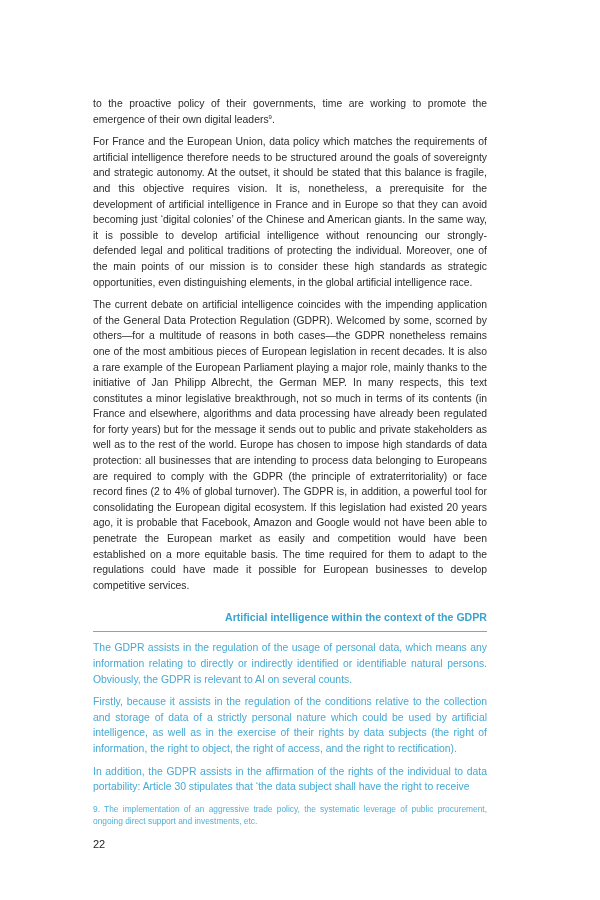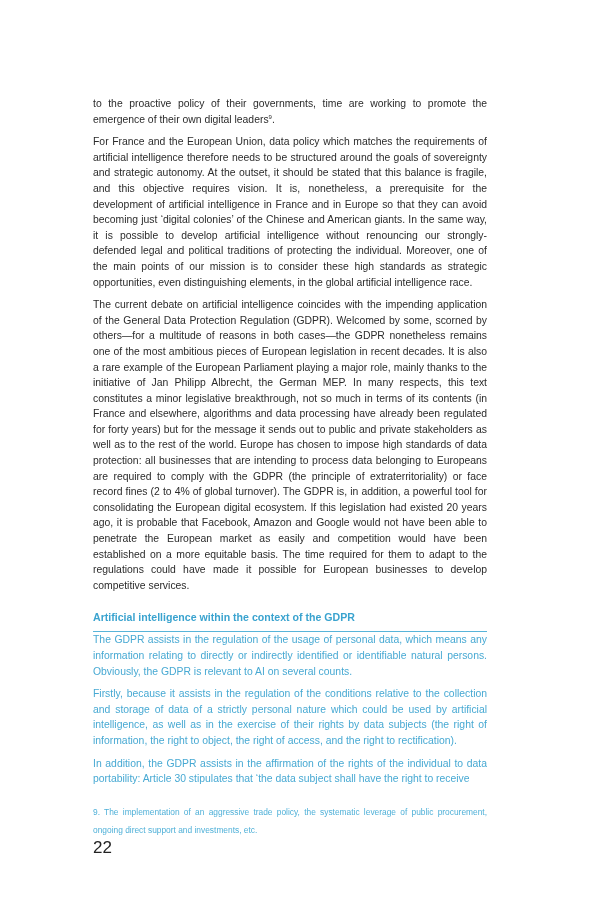--- a/index.html
+++ b/index.html
@@ -1,24 +1,24 @@
 <!DOCTYPE html>
 <html><head>
 <meta charset="utf-8">
 <style>
   html, body { margin:0; padding:0; }
   body { width:600px; height:900px; background:#ffffff; position:relative; overflow:hidden; }
   .page { position:absolute; left:93px; top:96px; width:394px; font-family:"Liberation Sans", sans-serif; }
   p { margin:0; font-size:10.4px; line-height:15.6px; text-align:justify; color:#2b2b2b; }
   .black p + p, .black p { margin-bottom:7px; }
-  .heading { color:#3aa3cf; font-weight:bold; font-size:10.6px; margin-top:18px; padding-bottom:8px; border-bottom:1.5px solid #58b4d9; }
-  .blue { }
+  .heading { color:#3aa3cf; font-weight:bold; font-size:10.6px; margin-top:18px; padding-bottom:8px; border-bottom:1.5px solid #58b4d9;text-align:right; }
+  .blue { margin-top:8px; }
   .blue p { color:#47a9d3; margin-bottom:7px; }
-  .footnote { position:absolute; left:93px; top:803px; width:394px; font-family:"Liberation Sans", sans-serif; font-size:8.4px; line-height:18px; color:#4fb0d8; text-align:justify; }
-  .pagenum { position:absolute; left:93px; top:838px; font-family:"Liberation Sans", sans-serif; font-size:17px; color:#222; }
+  .footnote { position:absolute; left:93px; top:803px; width:394px; font-family:"Liberation Sans", sans-serif; font-size:8.4px; line-height:12px; color:#4fb0d8; text-align:justify; }
+  .pagenum { position:absolute; left:93px; top:838px; font-family:"Liberation Sans", sans-serif; font-size:11px; color:#222; }
   sup { font-size:6px; line-height:0; }
 </style>
 </head>
 <body>
 
 <div class="page">
   <div class="black">
     <p><span>to the proactive policy of their governments, time are working to promote the emergence of their own digital leaders</span><sup>9</sup><span>.</span></p>
     <p>For France and the European Union, data policy which matches the requirements of artificial intelligence therefore needs to be structured around the goals of sovereignty and strategic autonomy. At the outset, it should be stated that this balance is fragile, and this objective requires vision. It is, nonetheless, a prerequisite for the development of artificial intelligence in France and in Europe so that they can avoid becoming just ‘digital colonies’ of the Chinese and American giants. In the same way, it is possible to develop artificial intelligence without renouncing our strongly-defended legal and political traditions of protecting the individual. Moreover, one of the main points of our mission is to consider these high standards as strategic opportunities, even distinguishing elements, in the global artificial intelligence race.</p>
     <p>The current debate on artificial intelligence coincides with the impending application of the General Data Protection Regulation (GDPR). Welcomed by some, scorned by others—for a multitude of reasons in both cases—the GDPR nonetheless remains one of the most ambitious pieces of European legislation in recent decades. It is also a rare example of the European Parliament playing a major role, mainly thanks to the initiative of Jan Philipp Albrecht, the German MEP. In many respects, this text constitutes a minor legislative breakthrough, not so much in terms of its contents (in France and elsewhere, algorithms and data processing have already been regulated for forty years) but for the message it sends out to public and private stakeholders as well as to the rest of the world. Europe has chosen to impose high standards of data protection: all businesses that are intending to process data belonging to Europeans are required to comply with the GDPR (the principle of extraterritoriality) or face record fines (2 to 4% of global turnover). The GDPR is, in addition, a powerful tool for consolidating the European digital ecosystem. If this legislation had existed 20 years ago, it is probable that Facebook, Amazon and Google would not have been able to penetrate the European market as easily and competition would have been established on a more equitable basis. The time required for them to adapt to the regulations could have made it possible for European businesses to develop competitive services.</p>

